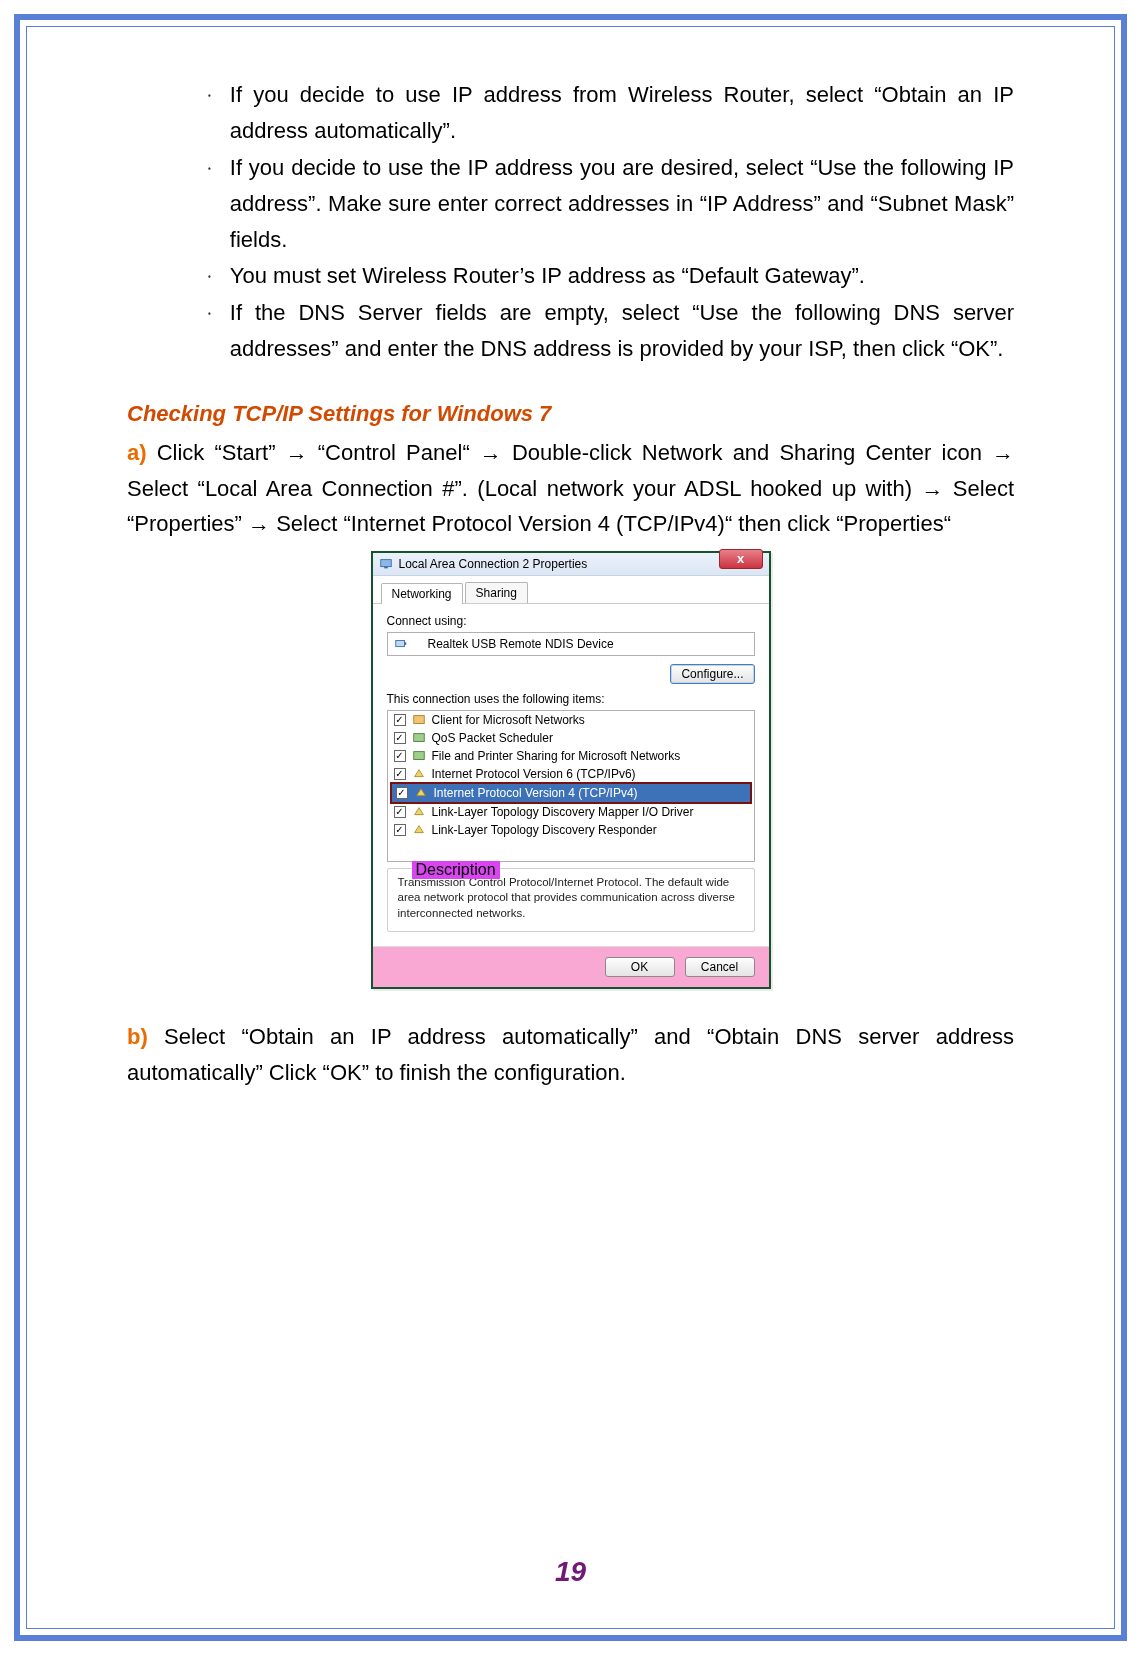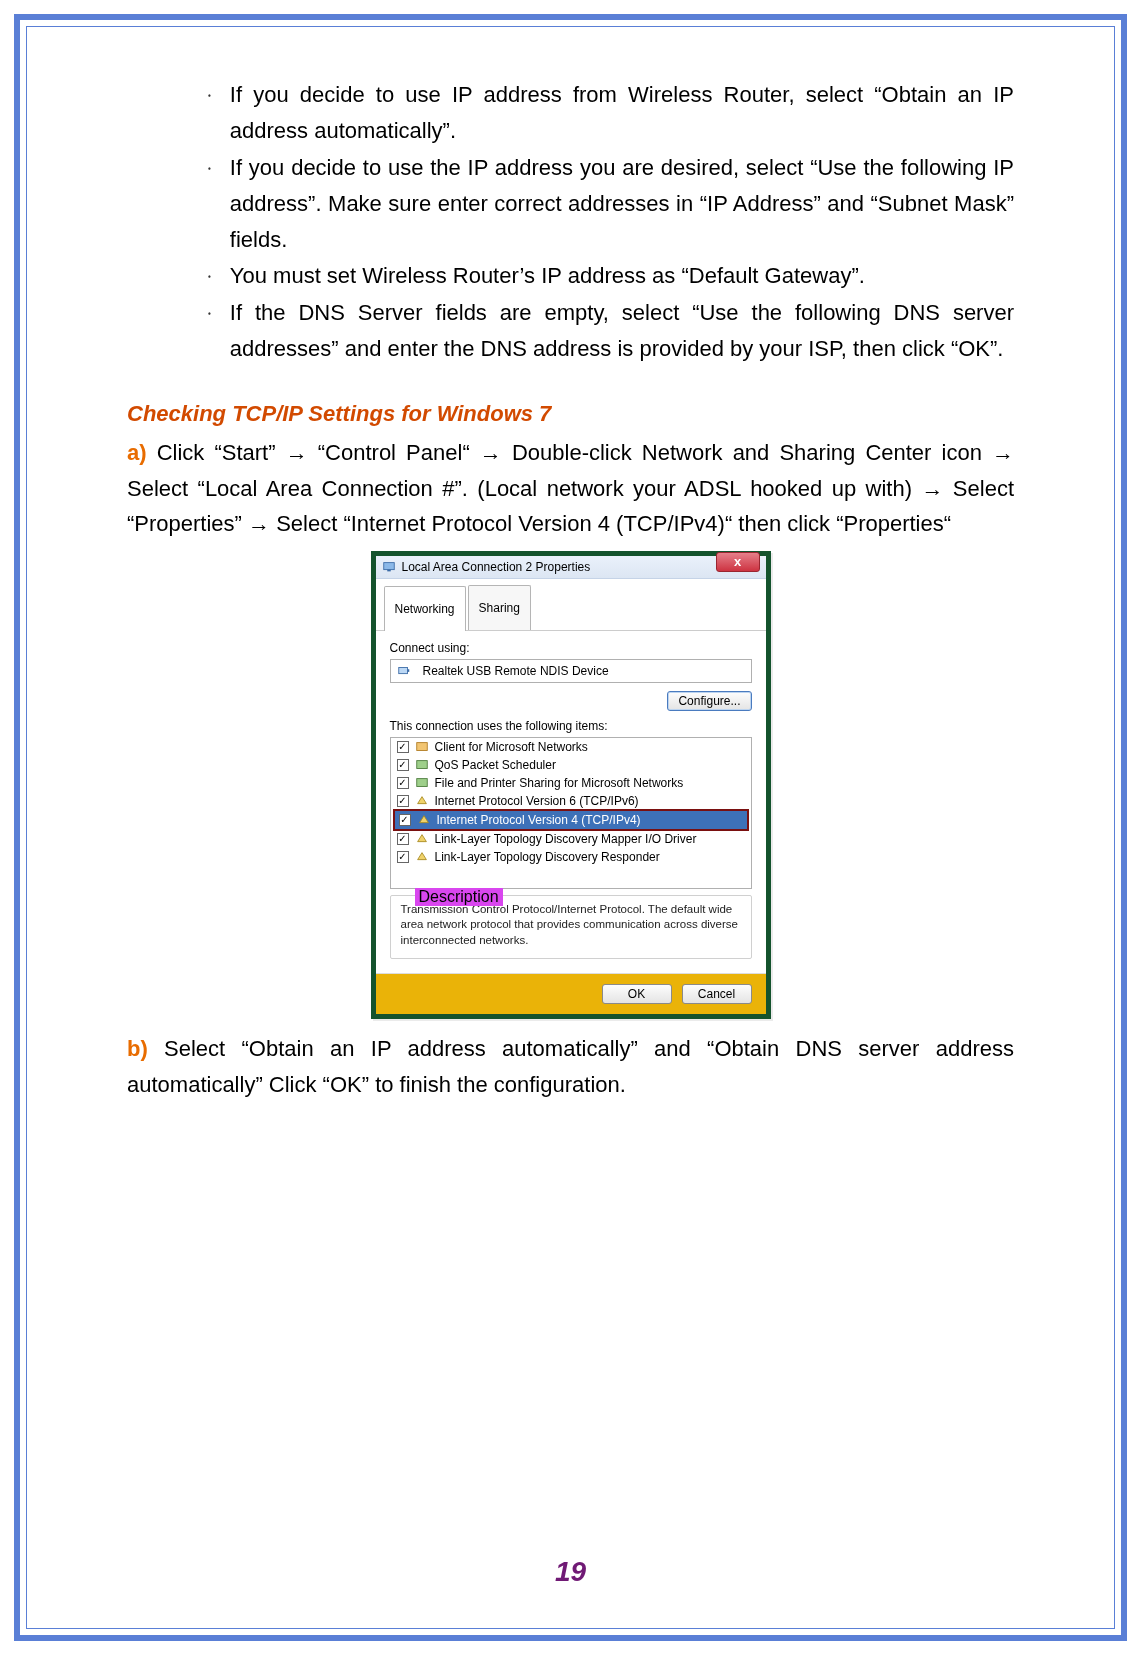--- a/index.html
+++ b/index.html
@@ -60,22 +60,22 @@
     font-weight: bold;
     font-style: italic;
     font-size: 28px;
     color: #701a75;
     margin-top: 10px;
   }
 
   
   .win-dialog {
     width: 400px;
-    margin: 8px auto 12px auto;
-    border: 5px solid #14532d;
+    margin: 8px auto 30px auto;
+    border: 2px solid #14532d;
     background: #f0f0f0;
     font-family: "Segoe UI", Tahoma, sans-serif;
     font-size: 12px;
     box-shadow: 2px 2px 0 rgba(0,0,0,0.08);
   }
   .win-title {
     display: flex;
     align-items: center;
     justify-content: space-between;
     background: linear-gradient(#eaf1fb,#dce6f3);
@@ -89,54 +89,54 @@
     color: #fff;
     border: 1px solid #9a2530;
     border-radius: 3px;
     width: 44px; height: 20px;
     display:flex; align-items:center; justify-content:center;
     font-weight: bold; font-size: 13px;
     margin-top:-10px;
   }
   .tabs { background:#fff; border-bottom: 1px solid #ccc; padding: 6px 8px 0 8px; display:flex; gap:2px; }
   .tab {
-    padding: 15px 10px;
+    padding: 3px 10px;
     border: 1px solid #b5b5b5;
     border-bottom: none;
     border-radius: 2px 2px 0 0;
     background: #f7f7f7;
     font-size: 12px;
   }
   .tab.active { background:#fff; position:relative; top:1px; }
   .dialog-body { background:#fff; padding: 10px 14px 14px 14px; }
   .lbl { font-size:12px; margin-bottom:4px; }
   .adapter-box {
     border:1px solid #b0b0b0; background:#fff; padding:4px 6px;
-    display:flex; align-items:center; gap:12px; margin-bottom:8px;
+    display:flex; align-items:center; gap:20px; margin-bottom:8px;
   }
   .mini-icon { width:14px; height:14px; }
   .btn {
     border:1px solid #8a8a8a; background:linear-gradient(#fdfdfd,#e4e4e4);
     border-radius:3px; padding:2px 10px; font-size:12px; min-width:70px;
     text-align:center; display:inline-block;
   }
   .btn.blue { border:1px solid #4a7bbf; box-shadow: inset 0 0 0 1px #bcd4f0; }
   .btn.disabled { color:#9a9a9a; }
   .configure-row { text-align:right; margin-bottom:8px; }
   .items-box { border:1px solid #b0b0b0; height:152px; background:#fff; overflow:hidden; }
   .item-row { display:flex; align-items:center; gap:6px; padding:2px 6px; font-size:12px; }
   .item-row.selected { background:#3d71b8; color:#fff; border:2px solid #7a1010; margin:-1px 2px; padding:2px 4px; }
   .chk { width:12px; height:12px; border:1px solid #666; background:#fff; display:flex; align-items:center; justify-content:center; font-size:10px; color:#000; }
   .btn-row { display:flex; gap:14px; justify-content:space-between; margin:10px 0 8px 0; }
   .btn-row .btn { flex:1; }
   .prop-hl { border:2px solid #7a1010; }
   .desc-group { border:1px solid #d0d0d0; border-radius:2px; padding:6px 10px 10px 10px; position:relative; margin-top:6px; }
   .desc-legend { position:absolute; top:-8px; left:24px; background:#d946ef; padding:0 4px; font-size:16px; }
   .desc-text { font-size:11.5px; line-height:1.35; color:#222; }
-  .ok-row { background:#eab308; border-top:1px solid #ddd; padding:10px 14px; display:flex; justify-content:flex-end; gap:10px; }
+  .ok-row { background:#f9a8d4; border-top:1px solid #ddd; padding:10px 14px; display:flex; justify-content:flex-end; gap:10px; }
 </style>
 </head>
 <body>
 
 <div class="outer-border">
   <div class="inner-border">
     <div class="content">
 
       <div class="bullet-list">
         <div class="bullet-item">

